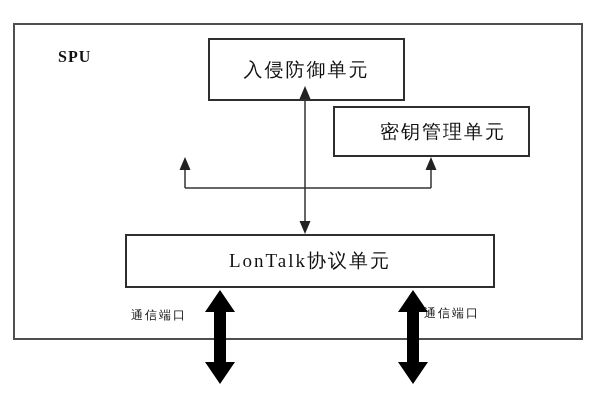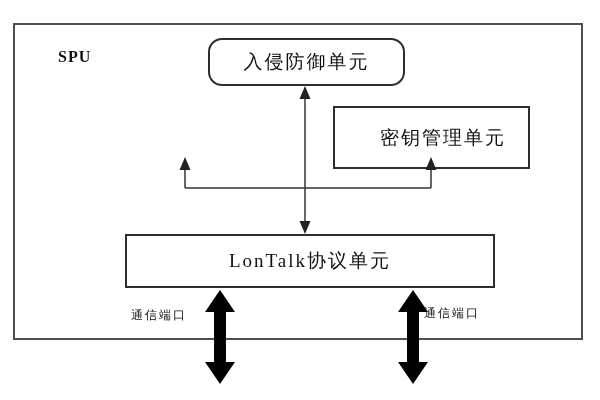--- a/index.html
+++ b/index.html
@@ -41,23 +41,23 @@
     box-sizing: border-box;
     border: 2px solid #2e2e2e;
     background: #ffffff;
     display: flex;
     align-items: center;
     justify-content: center;
     font-size: 19px;
     letter-spacing: 2px;
     white-space: nowrap;
   }
-  .unit-intrusion   { left: 208px; top: 38px;  width: 197px; height: 48px; border-radius: 14px; }
+  .unit-intrusion   { left: 208px; top: 38px;  width: 197px; height: 63px; }
   .unit-security    { left: 88px;  top: 107px; width: 195px; height: 50px; }
-  .unit-key         { left: 333px; top: 106px; width: 197px; height: 63px; padding-left: 23px; }
+  .unit-key         { left: 333px; top: 106px; width: 197px; height: 51px; padding-left: 23px; }
   .unit-lontalk     { left: 125px; top: 234px; width: 370px; height: 54px; }
   
   .port-label {
     position: absolute;
     font-size: 12px;
     letter-spacing: 2px;
     white-space: nowrap;
   }
   .port-label-left  { left: 131px; top: 307px; }
   .port-label-right { left: 424px; top: 305px; }

